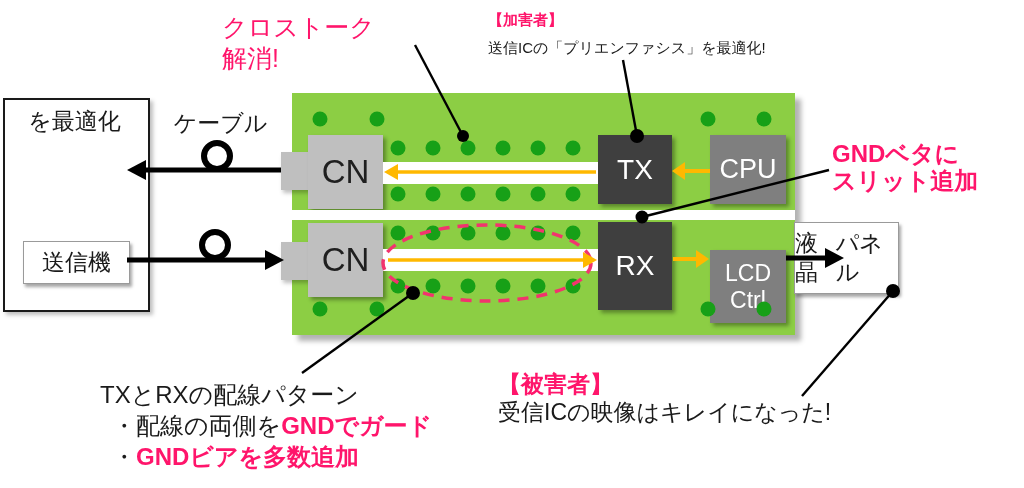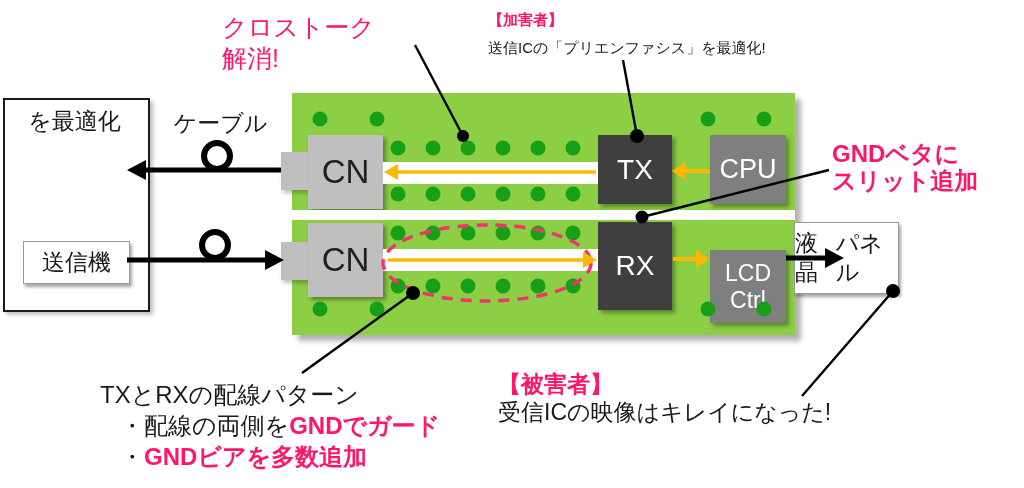--- a/index.html
+++ b/index.html
@@ -36,21 +36,21 @@
   .transmitter{left:23px;top:241px;width:105px;height:41px;}
   .lcd-panel{left:794px;top:222px;width:103px;height:70px;flex-direction:row;line-height:29px;}
   
   .pink{color:var(--pink,#FF156B);}
   .bold{font-weight:bold;}
   .crosstalk{left:222px;top:12px;width:178px;text-align:left;font-size:25px;line-height:31px;}
   .attacker{left:488px;top:6px;font-size:15px;line-height:28px;}
   .gnd-note{left:832px;top:140px;font-size:24px;line-height:27px;font-weight:bold;}
   .victim{left:498px;top:370px;font-size:23px;line-height:28px;}
   .wiring{left:100px;top:379px;font-size:24px;line-height:31px;}
-  .wiring .indent{margin-left:20px;}
+  .wiring .indent{margin-left:12px;}
   .cable-label{left:173px;top:108px;width:95px;text-align:center;font-size:23px;}
   
   .overlay{left:0;top:0;width:1024px;height:488px;pointer-events:none;}
   .via{fill:var(--via-green,#17A017);}
   .white-shape{fill:#fff;}
   .oline{stroke:var(--orange,#FFB800);stroke-width:3.5;fill:none;}
   .ohead{fill:var(--orange,#FFB800);}
   .cable-line{stroke:#000;stroke-width:5;fill:none;}
   .cable-head{fill:#000;}
   .loop{fill:#fff;stroke:#000;stroke-width:6;}

